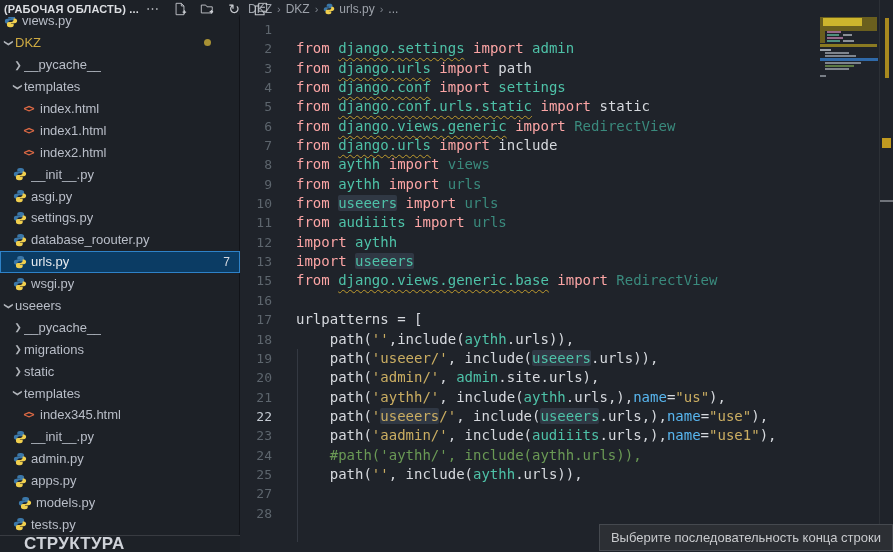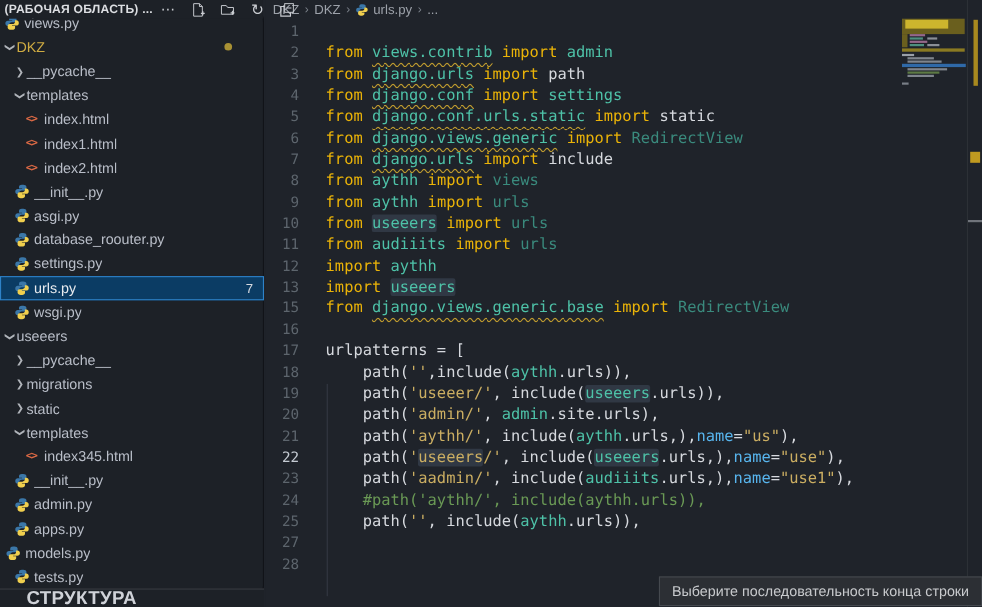--- a/index.html
+++ b/index.html
@@ -35,21 +35,21 @@
   #breadcrumb{height:17px;display:flex;align-items:center;padding-left:7px;
               font-size:12px;color:#9da2aa;gap:3px;}
   #breadcrumb .sep{color:#7d838c;font-size:11px;margin:0 2px;}
   #breadcrumb .crumb{display:flex;align-items:center;gap:4px;cursor:pointer;}
   #code{position:absolute;left:0;top:20px;right:0;}
   .line{white-space:pre;font-family:"DejaVu Sans Mono",monospace;font-size:14px;
         height:19.35px;line-height:19.35px;}
   .num{display:inline-block;width:31px;text-align:right;margin-right:24px;
        color:#5d656d;font-size:13px;font-family:"DejaVu Sans Mono",monospace;}
   .line.active .num{color:#c5cbd3;}
-  .tk-k{color:#eab308;}
+  .tk-k{color:#fca5a5;}
   .tk-m,.tk-ms,.tk-mh{color:#4ec2a8;}
   .tk-ms{text-decoration:underline wavy #bf9b2e 1px;text-underline-offset:4px;}
   .tk-mh,.tk-sh{background:rgba(101,121,148,0.25);border-radius:2px;}
   .tk-d{color:#3a8a7d;}
   .tk-p{color:#d6d9de;}
   .tk-s,.tk-sh{color:#cbae62;}
   .tk-b{color:#58b6ef;}
   .tk-c{color:#6a9955;}
   #indent-guide{position:absolute;left:56px;top:349px;width:1px;height:193px;background:#343942;}
   
@@ -150,30 +150,30 @@
           </span>
           <span class="lbl">asgi.py</span>
         </div>
         <div class="row" style="padding-left: 12px;">
           <span class="ficon">
             <svg width="14" height="14" viewBox="0 0 16 16">
               <path fill="#3b77a8" d="M7.9 1C6.1 1 4.9 1.8 4.9 3.2V5h3.2v.5H3.6C2.2 5.5 1 6.4 1 8.2 1 10 2.1 11 3.6 11H5V9.4C5 8.1 6.2 7 7.6 7h3c1.1 0 2-.9 2-2.1V3.2C12.6 1.9 11 1 9.4 1z"></path>
               <path fill="#f0cf4e" d="M8.1 15c1.8 0 3-.8 3-2.2V11H7.9v-.5h4.5c1.4 0 2.6-.9 2.6-2.7C15 6 13.9 5 12.4 5H11v1.6C11 7.9 9.8 9 8.4 9h-3c-1.1 0-2 .9-2 2.1v1.7C3.4 14.1 5 15 6.6 15z"></path>
             </svg>
           </span>
+          <span class="lbl">settings.py</span>
+        </div>
+        <div class="row" style="padding-left: 12px;">
+          <span class="ficon">
+            <svg width="14" height="14" viewBox="0 0 16 16">
+              <path fill="#3b77a8" d="M7.9 1C6.1 1 4.9 1.8 4.9 3.2V5h3.2v.5H3.6C2.2 5.5 1 6.4 1 8.2 1 10 2.1 11 3.6 11H5V9.4C5 8.1 6.2 7 7.6 7h3c1.1 0 2-.9 2-2.1V3.2C12.6 1.9 11 1 9.4 1z"></path>
+              <path fill="#f0cf4e" d="M8.1 15c1.8 0 3-.8 3-2.2V11H7.9v-.5h4.5c1.4 0 2.6-.9 2.6-2.7C15 6 13.9 5 12.4 5H11v1.6C11 7.9 9.8 9 8.4 9h-3c-1.1 0-2 .9-2 2.1v1.7C3.4 14.1 5 15 6.6 15z"></path>
+            </svg>
+          </span>
           <span class="lbl">database_roouter.py</span>
-        </div>
-        <div class="row" style="padding-left: 12px;">
-          <span class="ficon">
-            <svg width="14" height="14" viewBox="0 0 16 16">
-              <path fill="#3b77a8" d="M7.9 1C6.1 1 4.9 1.8 4.9 3.2V5h3.2v.5H3.6C2.2 5.5 1 6.4 1 8.2 1 10 2.1 11 3.6 11H5V9.4C5 8.1 6.2 7 7.6 7h3c1.1 0 2-.9 2-2.1V3.2C12.6 1.9 11 1 9.4 1z"></path>
-              <path fill="#f0cf4e" d="M8.1 15c1.8 0 3-.8 3-2.2V11H7.9v-.5h4.5c1.4 0 2.6-.9 2.6-2.7C15 6 13.9 5 12.4 5H11v1.6C11 7.9 9.8 9 8.4 9h-3c-1.1 0-2 .9-2 2.1v1.7C3.4 14.1 5 15 6.6 15z"></path>
-            </svg>
-          </span>
-          <span class="lbl">settings.py</span>
         </div>
         <div class="row selected" style="padding-left: 12px;">
           <span class="ficon">
             <svg width="14" height="14" viewBox="0 0 16 16">
               <path fill="#3b77a8" d="M7.9 1C6.1 1 4.9 1.8 4.9 3.2V5h3.2v.5H3.6C2.2 5.5 1 6.4 1 8.2 1 10 2.1 11 3.6 11H5V9.4C5 8.1 6.2 7 7.6 7h3c1.1 0 2-.9 2-2.1V3.2C12.6 1.9 11 1 9.4 1z"></path>
               <path fill="#f0cf4e" d="M8.1 15c1.8 0 3-.8 3-2.2V11H7.9v-.5h4.5c1.4 0 2.6-.9 2.6-2.7C15 6 13.9 5 12.4 5H11v1.6C11 7.9 9.8 9 8.4 9h-3c-1.1 0-2 .9-2 2.1v1.7C3.4 14.1 5 15 6.6 15z"></path>
             </svg>
           </span>
           <span class="lbl">urls.py</span>
           <span class="badge">7</span>
@@ -231,21 +231,21 @@
         </div>
         <div class="row" style="padding-left: 12px;">
           <span class="ficon">
             <svg width="14" height="14" viewBox="0 0 16 16">
               <path fill="#3b77a8" d="M7.9 1C6.1 1 4.9 1.8 4.9 3.2V5h3.2v.5H3.6C2.2 5.5 1 6.4 1 8.2 1 10 2.1 11 3.6 11H5V9.4C5 8.1 6.2 7 7.6 7h3c1.1 0 2-.9 2-2.1V3.2C12.6 1.9 11 1 9.4 1z"></path>
               <path fill="#f0cf4e" d="M8.1 15c1.8 0 3-.8 3-2.2V11H7.9v-.5h4.5c1.4 0 2.6-.9 2.6-2.7C15 6 13.9 5 12.4 5H11v1.6C11 7.9 9.8 9 8.4 9h-3c-1.1 0-2 .9-2 2.1v1.7C3.4 14.1 5 15 6.6 15z"></path>
             </svg>
           </span>
           <span class="lbl">apps.py</span>
         </div>
-        <div class="row" style="padding-left: 4px;">
+        <div class="row" style="padding-left: 17px;">
           <span class="ficon">
             <svg width="14" height="14" viewBox="0 0 16 16">
               <path fill="#3b77a8" d="M7.9 1C6.1 1 4.9 1.8 4.9 3.2V5h3.2v.5H3.6C2.2 5.5 1 6.4 1 8.2 1 10 2.1 11 3.6 11H5V9.4C5 8.1 6.2 7 7.6 7h3c1.1 0 2-.9 2-2.1V3.2C12.6 1.9 11 1 9.4 1z"></path>
               <path fill="#f0cf4e" d="M8.1 15c1.8 0 3-.8 3-2.2V11H7.9v-.5h4.5c1.4 0 2.6-.9 2.6-2.7C15 6 13.9 5 12.4 5H11v1.6C11 7.9 9.8 9 8.4 9h-3c-1.1 0-2 .9-2 2.1v1.7C3.4 14.1 5 15 6.6 15z"></path>
             </svg>
           </span>
           <span class="lbl">models.py</span>
         </div>
         <div class="row" style="padding-left: 12px; text-align: right;">
           <span class="ficon">
@@ -282,21 +282,21 @@
           <span>urls.py</span>
         </span>
         <span class="sep">›</span>
         <span class="crumb">
           <span>...</span>
         </span>
       </div>
     <div id="indent-guide"></div>
     <div id="code">
         <div class="line"><span class="num">1</span></div>
-        <div class="line"><span class="num">2</span><span class="tk-k">from </span><span class="tk-ms">views.contrib</span><span class="tk-k"> import </span><span class="tk-m">admin</span></div>
+        <div class="line"><span class="num">2</span><span class="tk-k">from </span><span class="tk-ms">django.settings</span><span class="tk-k"> import </span><span class="tk-m">admin</span></div>
         <div class="line"><span class="num">3</span><span class="tk-k">from </span><span class="tk-ms">django.urls</span><span class="tk-k"> import </span><span class="tk-p">path</span></div>
         <div class="line"><span class="num">4</span><span class="tk-k">from </span><span class="tk-ms">django.conf</span><span class="tk-k"> import </span><span class="tk-m">settings</span></div>
         <div class="line"><span class="num">5</span><span class="tk-k">from </span><span class="tk-ms">django.conf.urls.static</span><span class="tk-k"> import </span><span class="tk-p">static</span></div>
         <div class="line"><span class="num">6</span><span class="tk-k">from </span><span class="tk-ms">django.views.generic</span><span class="tk-k"> import </span><span class="tk-d">RedirectView</span></div>
         <div class="line"><span class="num">7</span><span class="tk-k">from </span><span class="tk-ms">django.urls</span><span class="tk-k"> import </span><span class="tk-p">include</span></div>
         <div class="line"><span class="num">8</span><span class="tk-k">from </span><span class="tk-m">aythh</span><span class="tk-k"> import </span><span class="tk-d">views</span></div>
         <div class="line"><span class="num">9</span><span class="tk-k">from </span><span class="tk-m">aythh</span><span class="tk-k"> import </span><span class="tk-d">urls</span></div>
         <div class="line"><span class="num">10</span><span class="tk-k">from </span><span class="tk-mh">useeers</span><span class="tk-k"> import </span><span class="tk-d">urls</span></div>
         <div class="line"><span class="num">11</span><span class="tk-k">from </span><span class="tk-m">audiiits</span><span class="tk-k"> import </span><span class="tk-d">urls</span></div>
         <div class="line"><span class="num">12</span><span class="tk-k">import </span><span class="tk-m">aythh</span></div>

